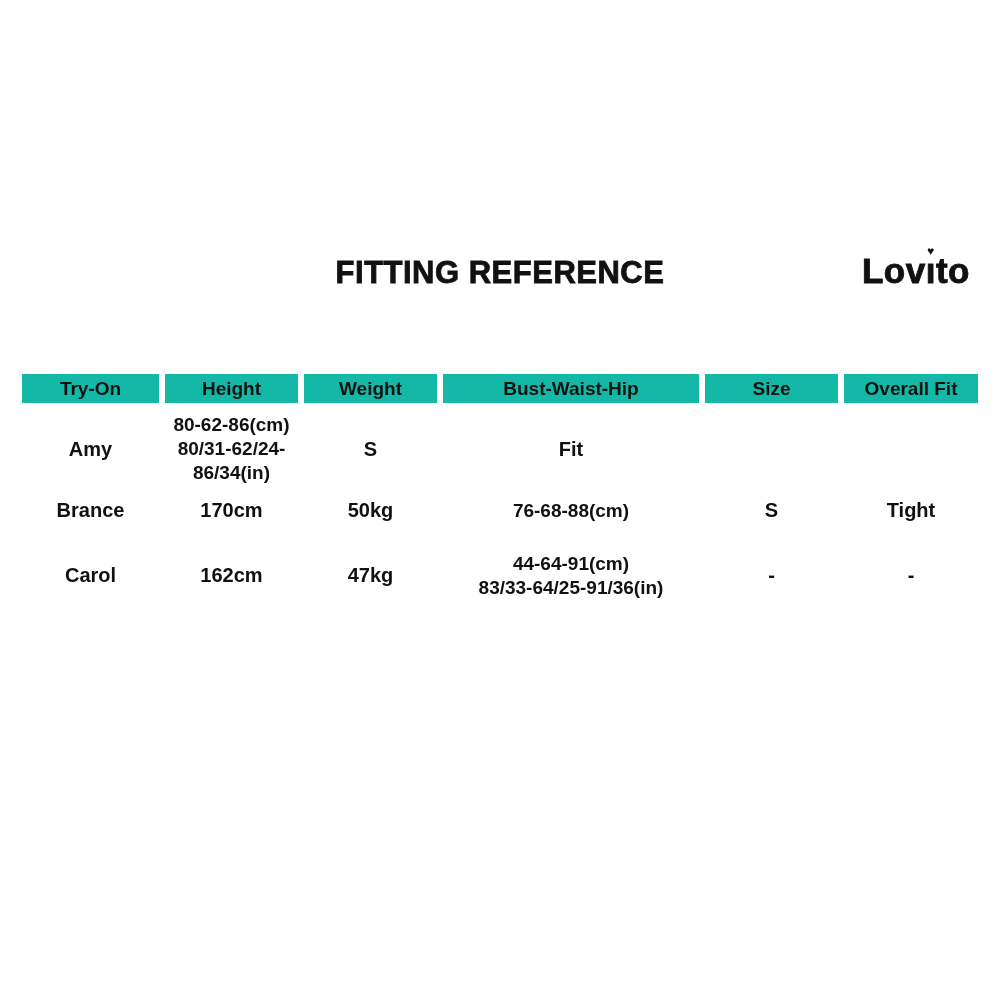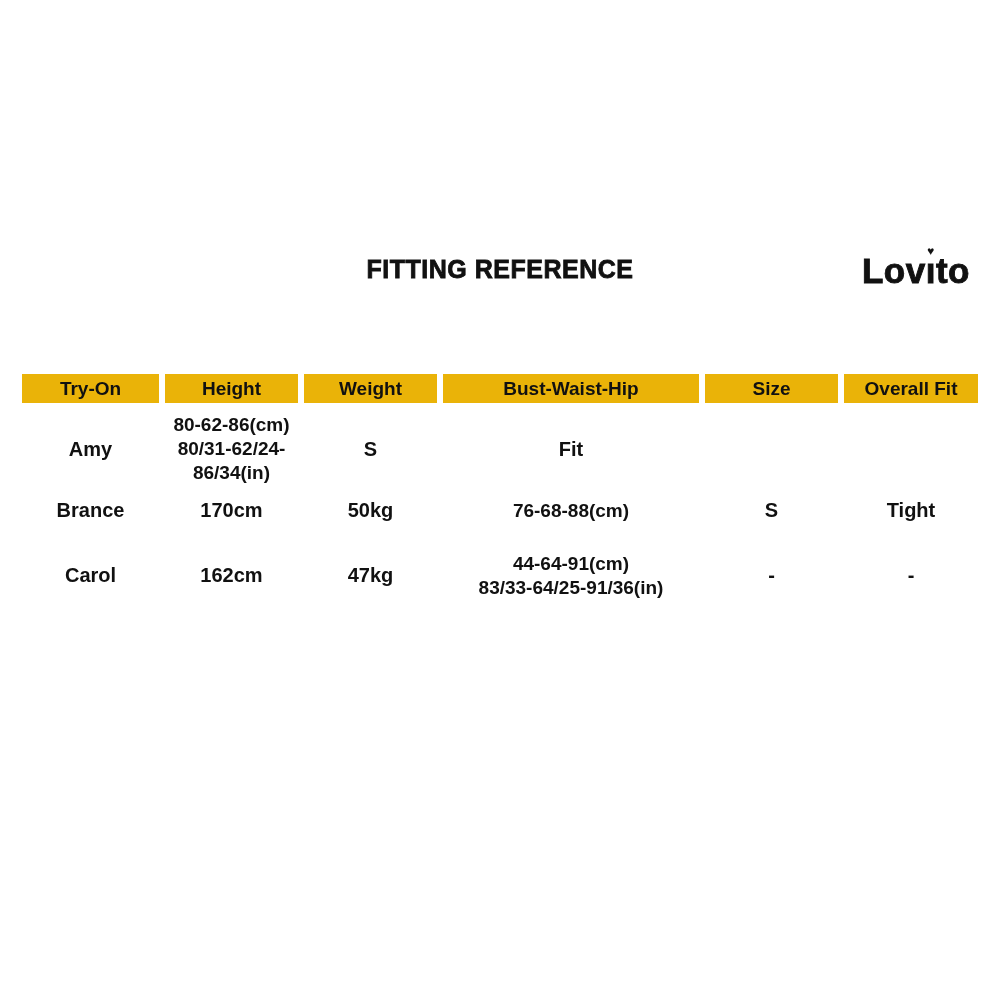--- a/index.html
+++ b/index.html
@@ -11,21 +11,21 @@
     font-family: "Liberation Sans", "DejaVu Sans", sans-serif;
     overflow: hidden;
   }
 
   .page-title {
     position: absolute;
     top: 256px;
     left: 0;
     width: 1000px;
     text-align: center;
-    font-size: 25px;
+    font-size: 31px;
     font-weight: 900;
     letter-spacing: 0.5px;
     -webkit-text-stroke: 0.8px #111111;
     line-height: 1.1;
   }
 
   .brand-logo {
     position: absolute;
     top: 252px;
     right: 30px;
@@ -52,21 +52,21 @@
     left: 22px;
     top: 374px;
     width: 956px;
   }
   .t-row {
     display: grid;
     grid-template-columns: 137px 133px 133px 256px 133px 134px;
     column-gap: 6px;
   }
   .t-head .cell {
-    background: #eab308;
+    background: #14b8a6;
     height: 29px;
     display: flex;
     align-items: center;
     justify-content: center;
     font-size: 19px;
     font-weight: 700;
   }
   .t-body { margin-top: 10px; }
   .t-body .t-row { height: 65px; }
   .t-body .cell {

